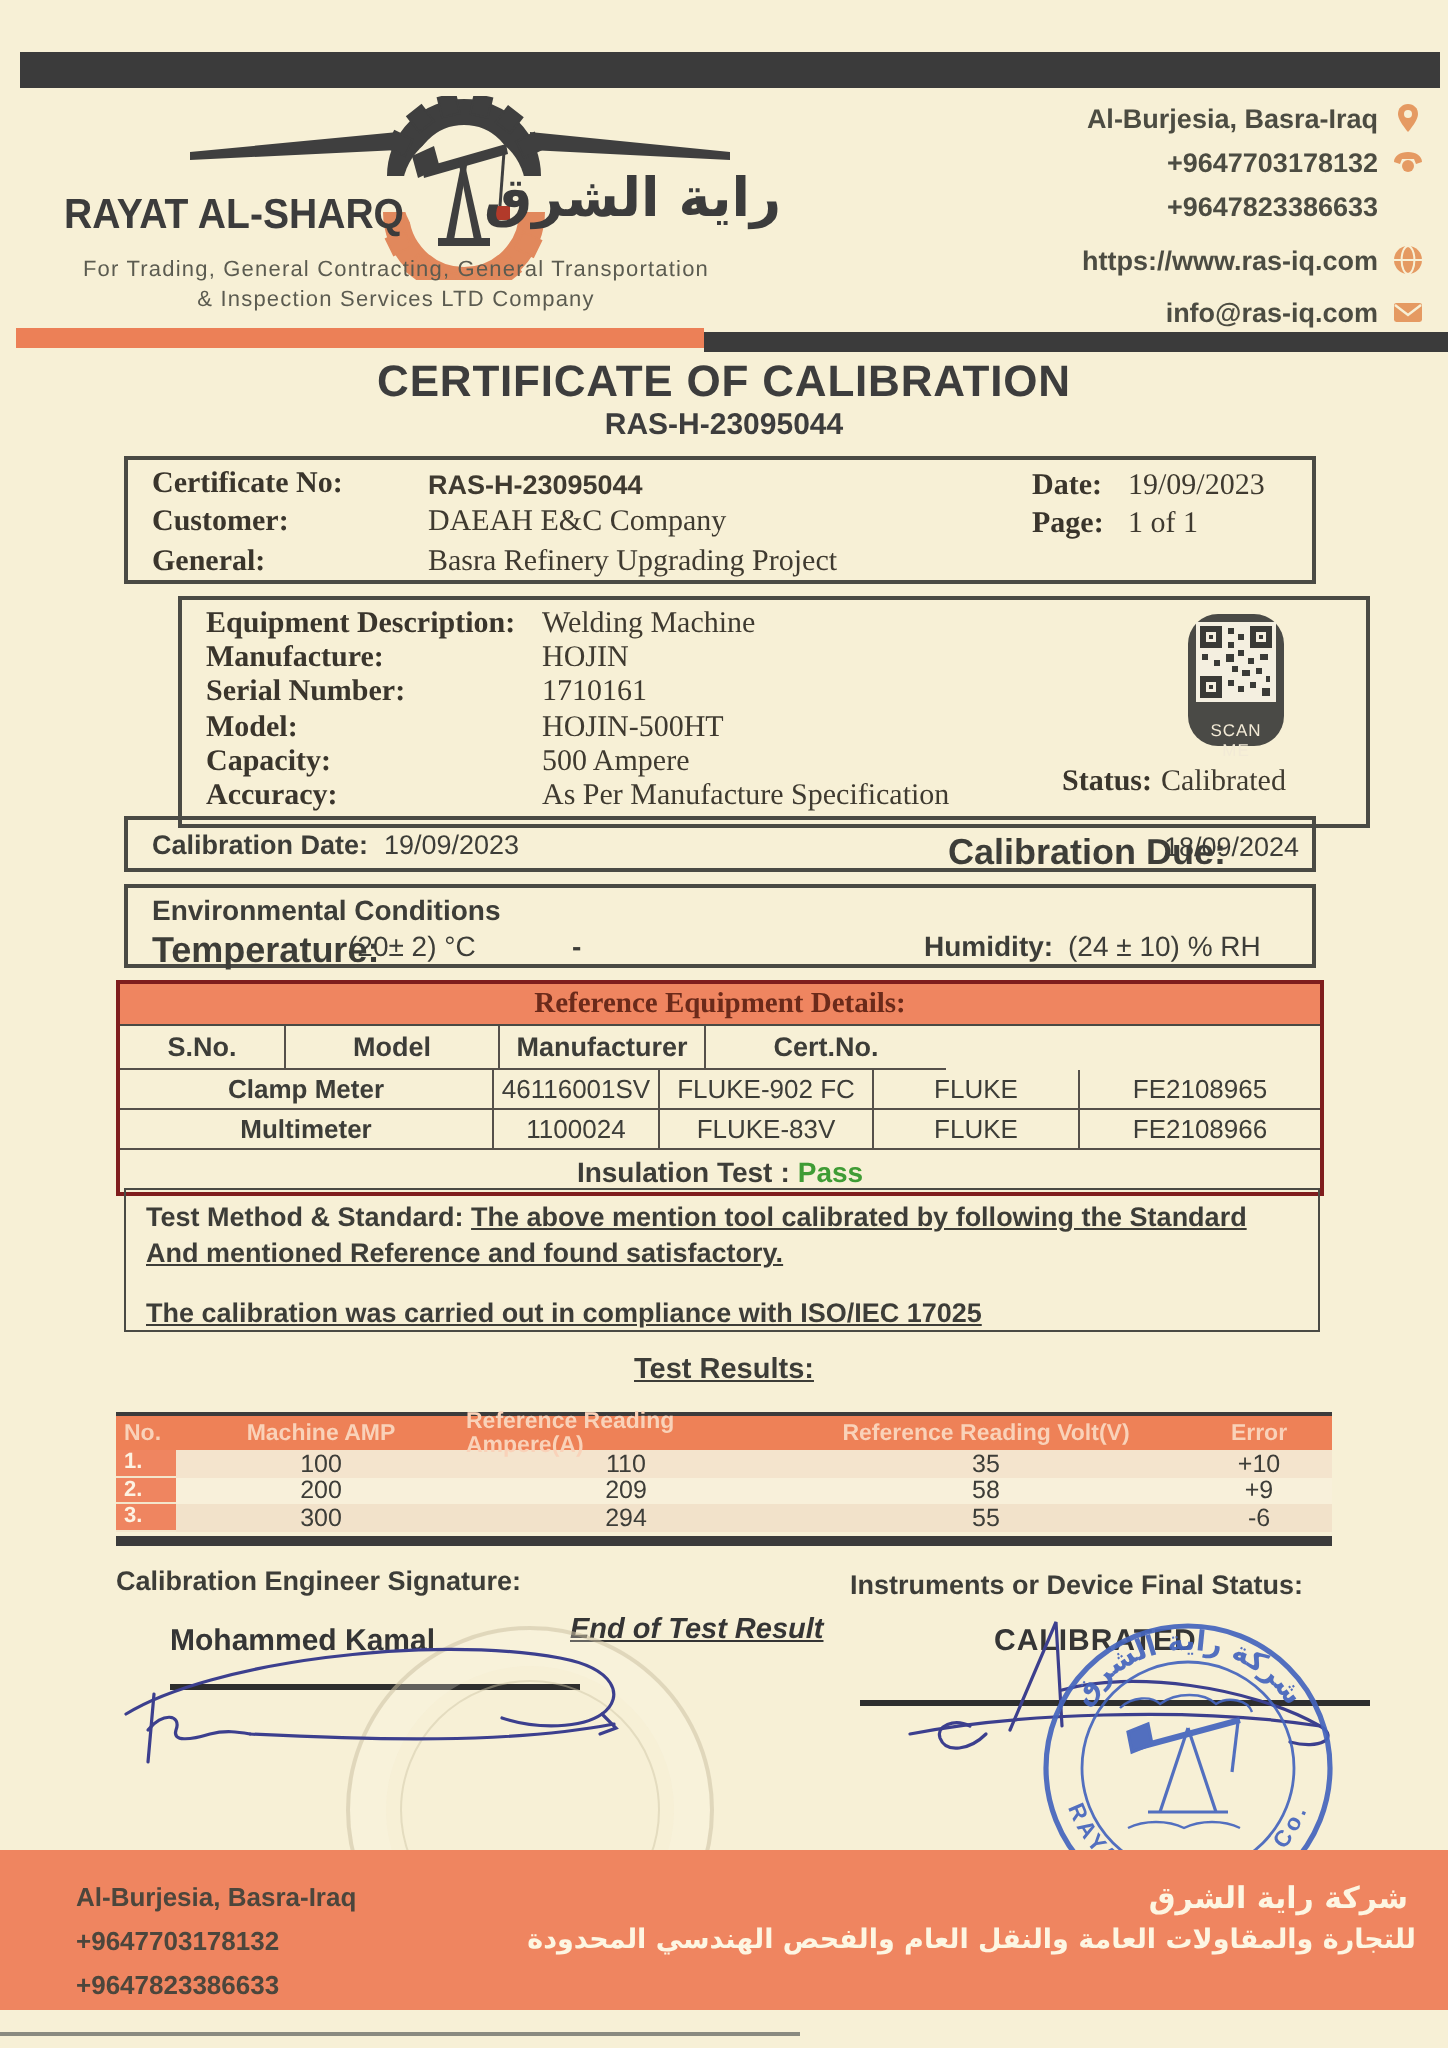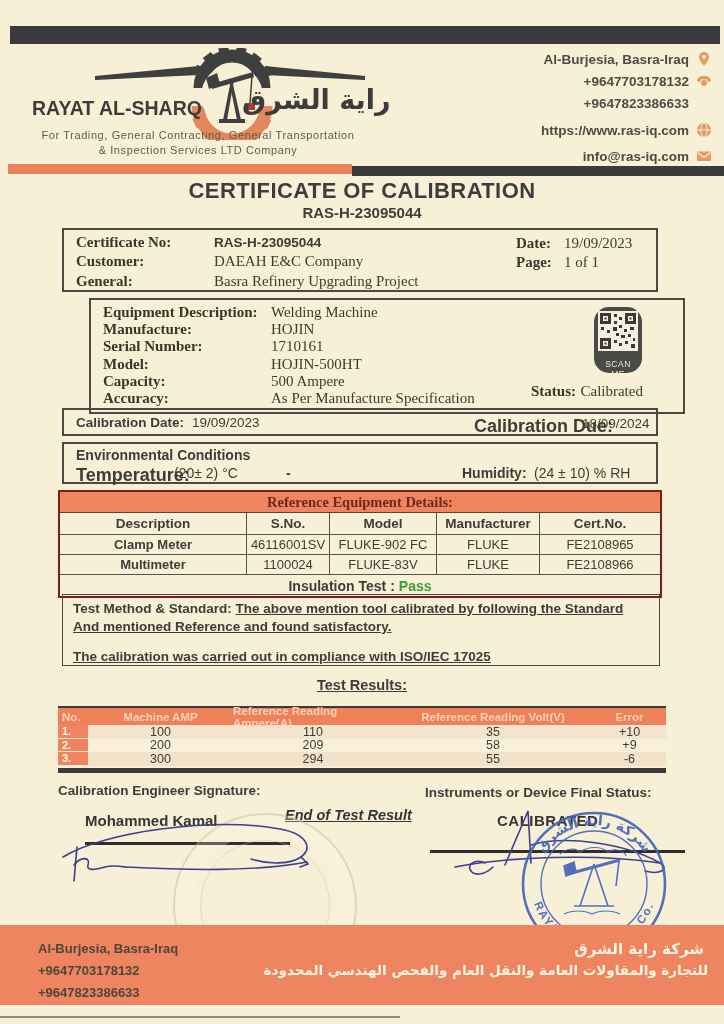--- a/index.html
+++ b/index.html
@@ -268,21 +268,20 @@
     <span class="abs sans bold ink" style="left:12px; top:21px; font-size:18px;">Temperature:</span>
     <span class="abs sans ink" style="left:110px; top:21px; font-size:14px;">(20± 2) °C</span>
     <span class="abs sans bold ink" style="left:222px; top:21px; font-size:14px;">-</span>
     <span class="abs sans bold ink" style="left:398px; top:21px; font-size:14px;">Humidity:</span>
     <span class="abs sans ink" style="left:470px; top:21px; font-size:14px;">(24 ± 10) % RH</span>
   </div>
 
   <div class="abs rt">
     <div class="rt-title">Reference Equipment Details:</div>
     <div class="rt-row rt-head">
-      <div class="rt-cell" style="width:187px;">Description</div>
       <div class="rt-cell" style="width:83px;">S.No.</div>
       <div class="rt-cell" style="width:107px;">Model</div>
       <div class="rt-cell" style="width:103px;">Manufacturer</div>
       <div class="rt-cell" style="width:120px;">Cert.No.</div>
     </div>
     <div class="rt-row">
       <div class="rt-cell bold" style="width:187px;">Clamp Meter</div>
       <div class="rt-cell" style="width:83px;">46116001SV</div>
       <div class="rt-cell" style="width:107px;">FLUKE-902 FC</div>
       <div class="rt-cell" style="width:103px;">FLUKE</div>

